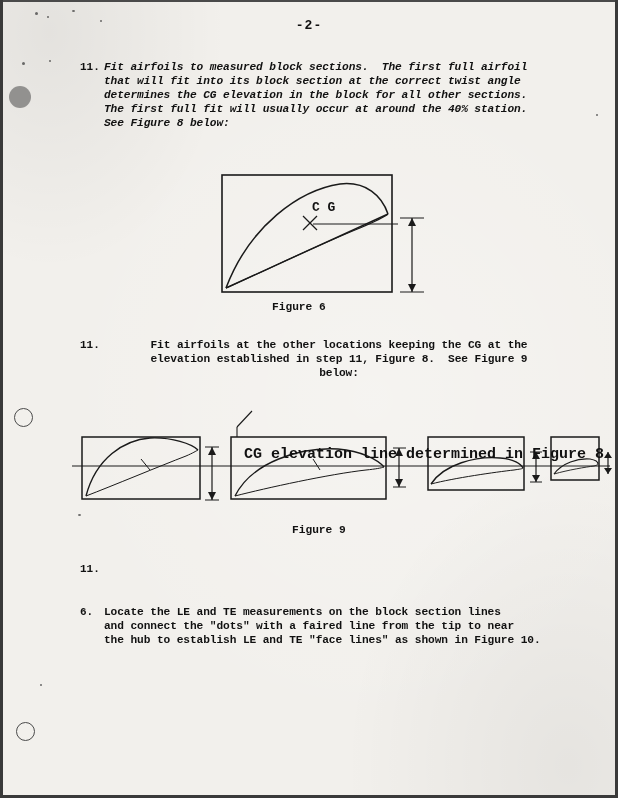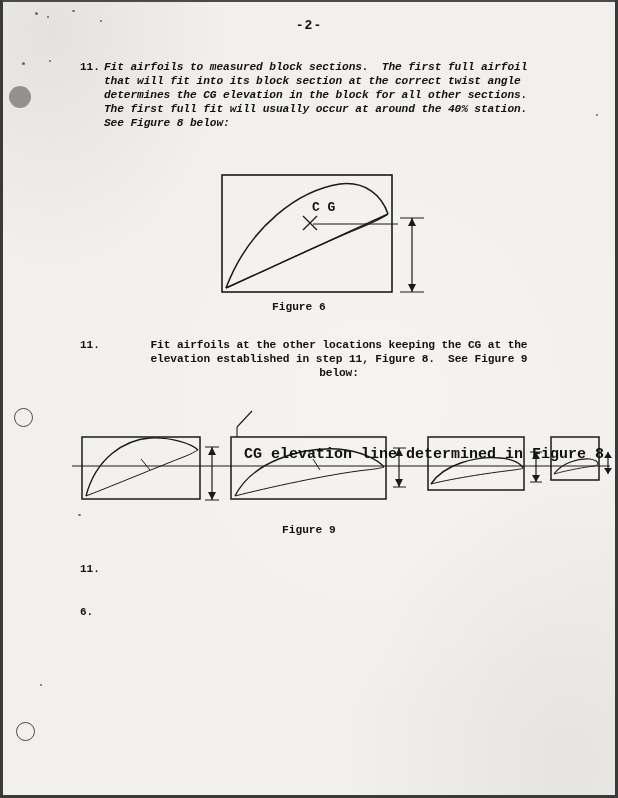--- a/index.html
+++ b/index.html
@@ -216,19 +216,22 @@
 
   <div class="fig-label" style="left:312px; top:200px;">C G</div>
   <div class="fig-caption" style="left:272px; top:301px;">Figure 6</div>
 
   <div class="num" style="left:80px; top:338px;">11.</div>
   <div class="para" style="left:104px; top:338px; width:470px;text-align:center;">Fit airfoils at the other locations keeping the CG at the
 elevation established in step 11, Figure 8.  See Figure 9
 below:</div>
 
   <div class="fig-label" style="left:244px; top:398px; font-size:15px;margin-top:48px;">CG elevation line determined in Figure 8</div>
-  <div class="fig-caption" style="left:282px; top:524px;">Figure 9</div>
+  <div class="fig-caption" style="left:292px; top:524px;">Figure 9</div>
 
   <div class="num" style="left:80px; top:562px;">11.</div>
 
   <div class="num" style="left:80px; top:605px;">6.</div>
+  <div class="para" style="left:104px; top:605px; width:500px;">Locate the LE and TE measurements on the block section lines
+and connect the "dots" with a faired line from the tip to near
+the hub to establish LE and TE "face lines" as shown in Figure 10.</div>
 
 </div>
 
 </body></html>

